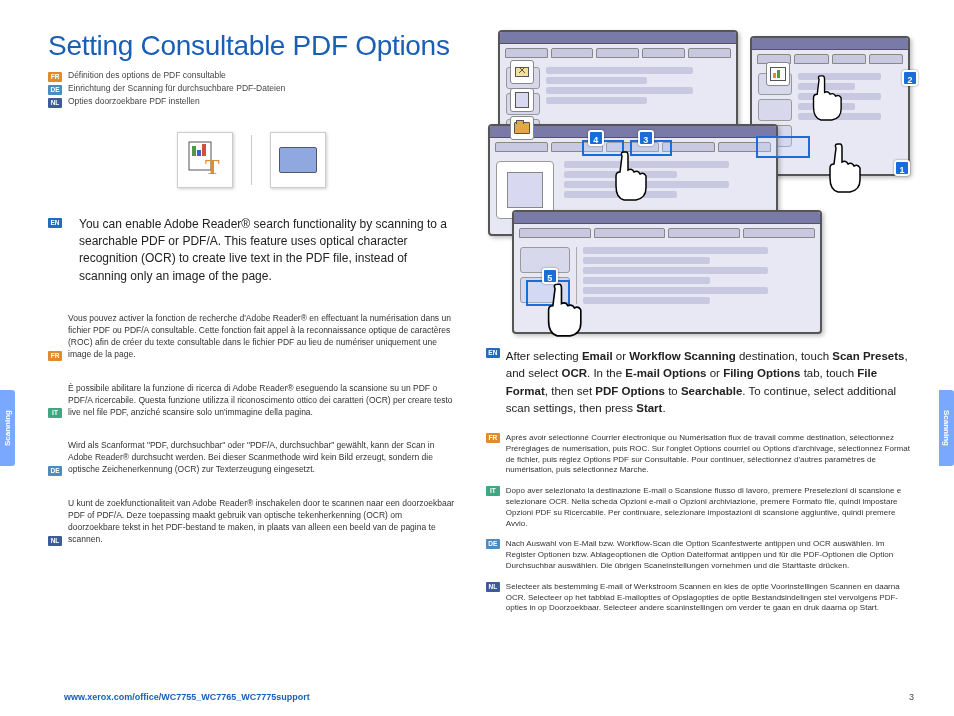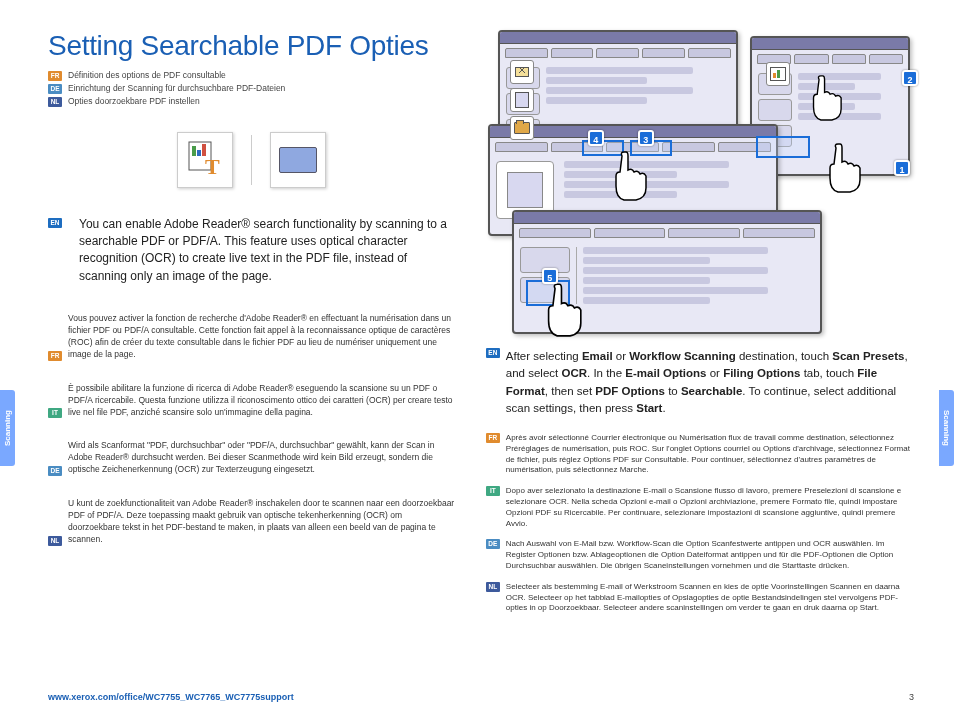--- a/index.html
+++ b/index.html
@@ -24,21 +24,21 @@
   h1 {
     font-size: 28px;
     font-weight: 400;
     color: #1a5fb4;
     margin-bottom: 8px;
     letter-spacing: -0.3px;
   }
   .lang-bullets { margin-bottom: 16px; }
   .lang-bullets .row {
     display: flex;
-    align-items: center;
+    align-items: flex-end;
     gap: 6px;
     font-size: 8.5px;
     color: #444;
     line-height: 1.4;
     margin-bottom: 1px;
   }
   .lang-tag {
     display: inline-block;
     min-width: 14px;
     height: 10px;
@@ -130,21 +130,21 @@
     top: 390px;
     writing-mode: vertical-rl;
     text-align: center;
   }
   .side-tab.left { left: 0; transform: rotate(180deg); border-radius: 3px 0 0 3px;}
   .side-tab.right { right: 0; border-radius: 0 3px 3px 0;}
 
   .footer {
     position: absolute;
     bottom: 14px;
-    left: 48px;
+    left: 64px;
     right: 40px;
     display: flex;
     justify-content: space-between;
     font-size: 9px;
   }
   .footer a { color: #1a5fb4; text-decoration: none; font-weight: bold; }
   .footer .pnum { color: #444; }
 
   
   .mockup {
@@ -213,21 +213,21 @@
 </style>
 </head>
 <body>
 
 <div class="side-tab left">Scanning</div>
 <div class="side-tab right">Scanning</div>
 
 <div class="page">
 
   <div class="col col-left">
-    <h1>Setting Searchable PDF Opties</h1>
+    <h1>Setting Consultable PDF Options</h1>
 
     <div class="lang-bullets">
       <div class="row">
           <span class="lang-tag tag-fr">FR</span>
           <span>Définition des options de PDF consultable</span>
         </div>
       <div class="row">
           <span class="lang-tag tag-de">DE</span>
           <span>Einrichtung der Scanning für durchsuchbare PDF-Dateien</span>
         </div>

